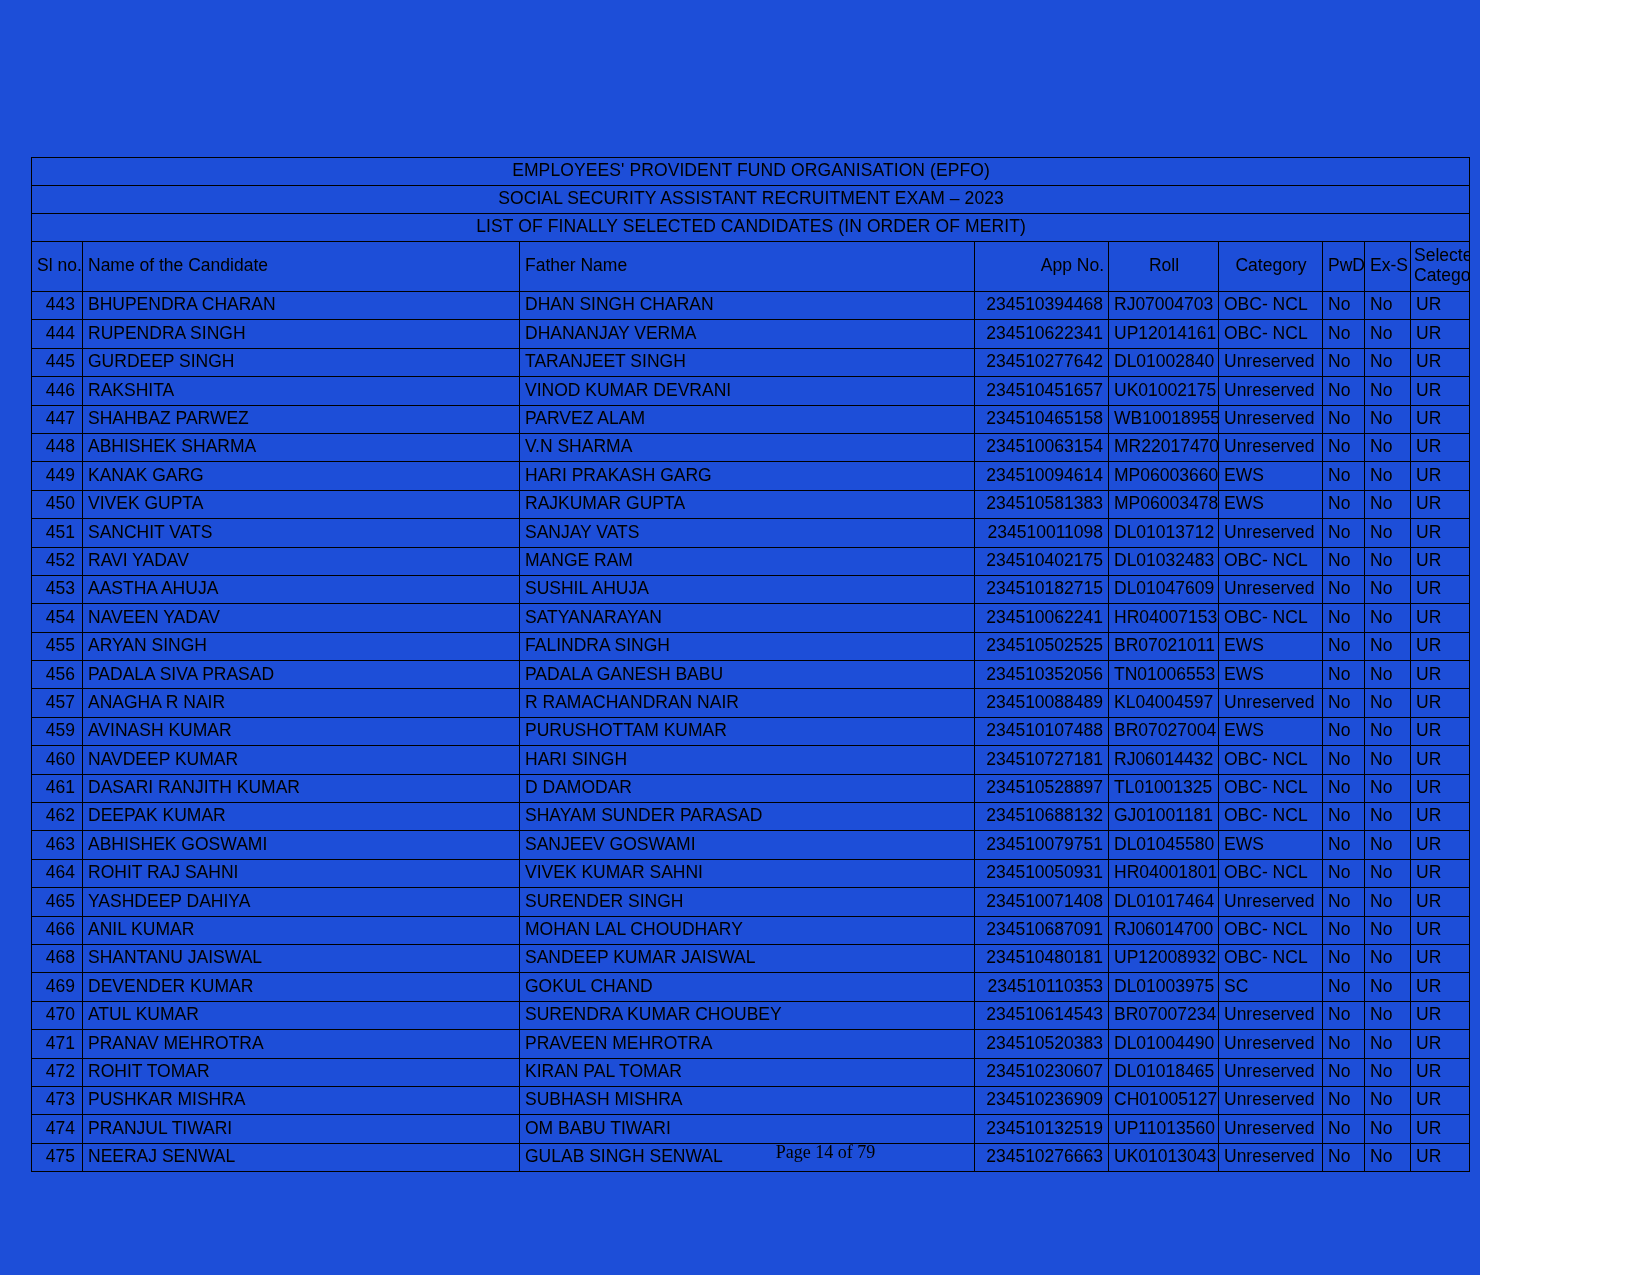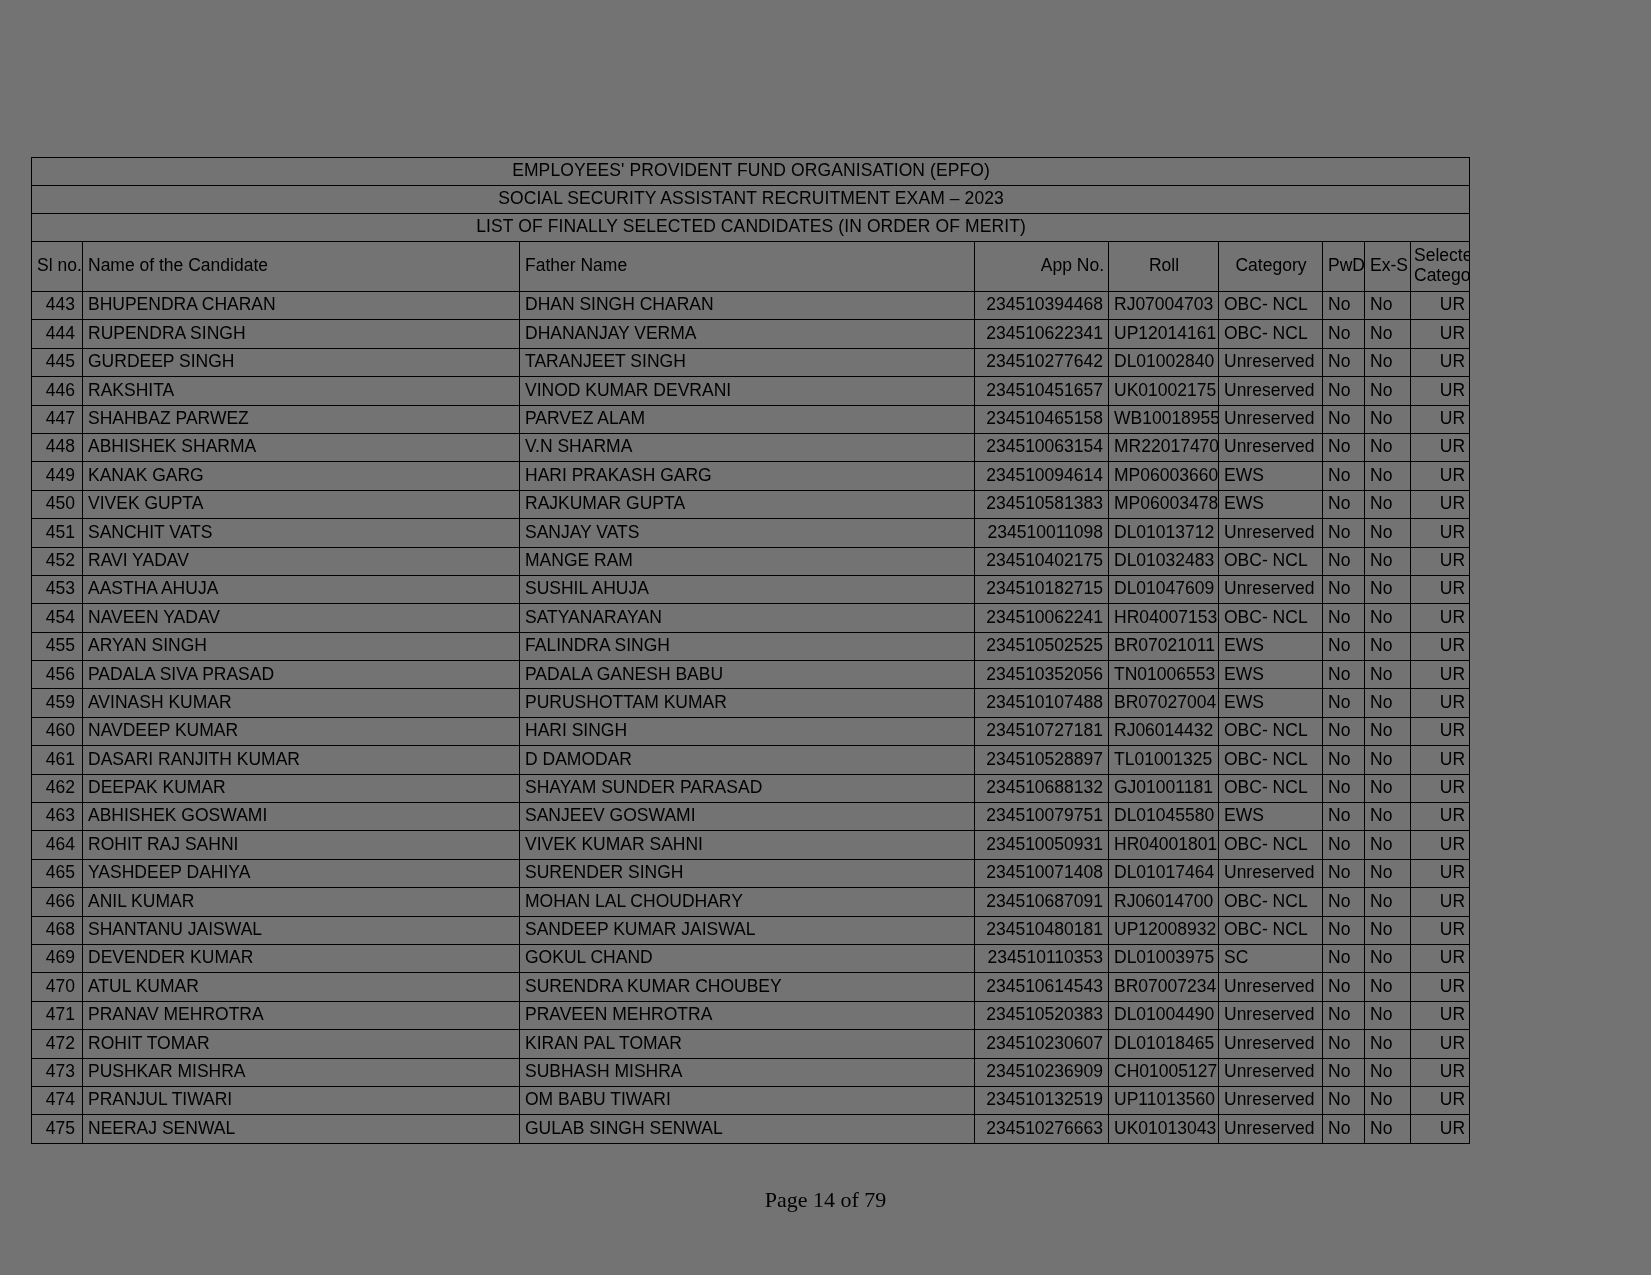--- a/index.html
+++ b/index.html
@@ -14,23 +14,23 @@
     font-family: "Liberation Sans", sans-serif;
     color: #000000;
     position: relative;
     overflow: hidden;
   }
 
   .page {
     position: absolute;
     left: 0;
     top: 0;
-    width: 1651px;
+    width: 1480px;
     height: 1275px;
-    background: #737373;
+    background: #1d4ed8;
   }
 
   .doc-table {
     position: absolute;
     left: 31px;
     top: 157px;
     width: 1438px;
     border-collapse: collapse;
     table-layout: fixed;
     font-size: 17.5px;
@@ -82,40 +82,40 @@
     font-size: 17.5px;
   }
   .data-row td.c-sl { text-align: right; padding-right: 7px; }
   .data-row td.c-name { text-align: left; }
   .data-row td.c-father { text-align: left; }
   .data-row td.c-app { text-align: right; padding-right: 5px; }
   .data-row td.c-roll { text-align: left; margin-left: 48px; }
   .data-row td.c-cat { text-align: left; }
   .data-row td.c-pwd { text-align: left; }
   .data-row td.c-exs { text-align: left; }
-  .data-row td.c-selcat { text-align: right; }
+  .data-row td.c-selcat { text-align: left; }
 
   
   col.w-sl     { width: 51px; }
   col.w-name   { width: 437px; }
   col.w-father { width: 455px; }
   col.w-app    { width: 134px; }
   col.w-roll   { width: 110px; }
   col.w-cat    { width: 104px; }
   col.w-pwd    { width: 42px; }
   col.w-exs    { width: 46px; }
   col.w-selcat { width: 59px; }
 
   .footer-text {
     position: absolute;
     left: 0;
-    top: 1187px;
+    top: 1142px;
     width: 1651px;
     text-align: center;
-    font-size: 22px;
+    font-size: 18px;
     font-family: "Liberation Serif", serif;
     color: #000000;
   }
 </style>
 </head>
 <body>
 
 <div class="page">
 
   <table class="doc-table">
@@ -300,20 +300,31 @@
           <td class="c-name">PADALA SIVA PRASAD</td>
           <td class="c-father">PADALA GANESH BABU</td>
           <td class="c-app">234510352056</td>
           <td class="c-roll">TN01006553</td>
           <td class="c-cat">EWS</td>
           <td class="c-pwd">No</td>
           <td class="c-exs">No</td>
           <td class="c-selcat">UR</td>
         </tr>
         <tr class="data-row">
+          <td class="c-sl">457</td>
+          <td class="c-name">ANAGHA R NAIR</td>
+          <td class="c-father">R RAMACHANDRAN NAIR</td>
+          <td class="c-app">234510088489</td>
+          <td class="c-roll">KL04004597</td>
+          <td class="c-cat">Unreserved</td>
+          <td class="c-pwd">No</td>
+          <td class="c-exs">No</td>
+          <td class="c-selcat">UR</td>
+        </tr>
+        <tr class="data-row">
           <td class="c-sl">459</td>
           <td class="c-name">AVINASH KUMAR</td>
           <td class="c-father">PURUSHOTTAM KUMAR</td>
           <td class="c-app">234510107488</td>
           <td class="c-roll">BR07027004</td>
           <td class="c-cat">EWS</td>
           <td class="c-pwd">No</td>
           <td class="c-exs">No</td>
           <td class="c-selcat">UR</td>
         </tr>

